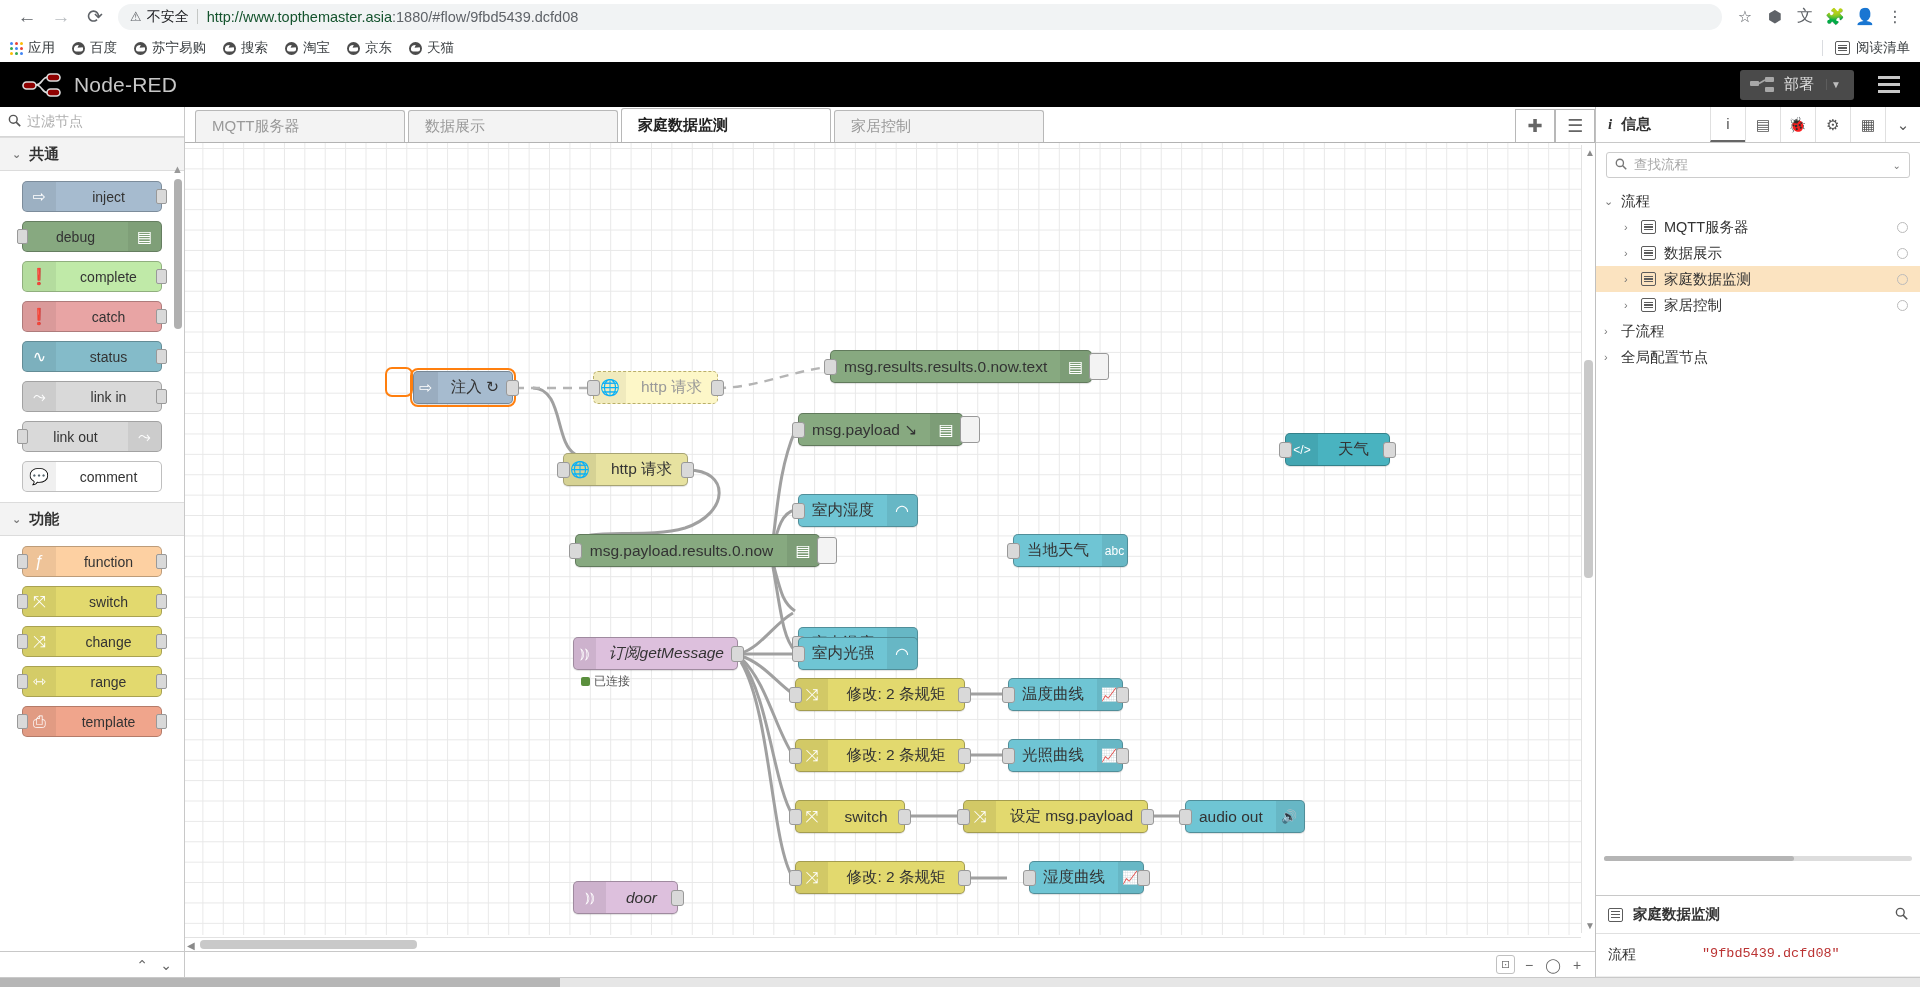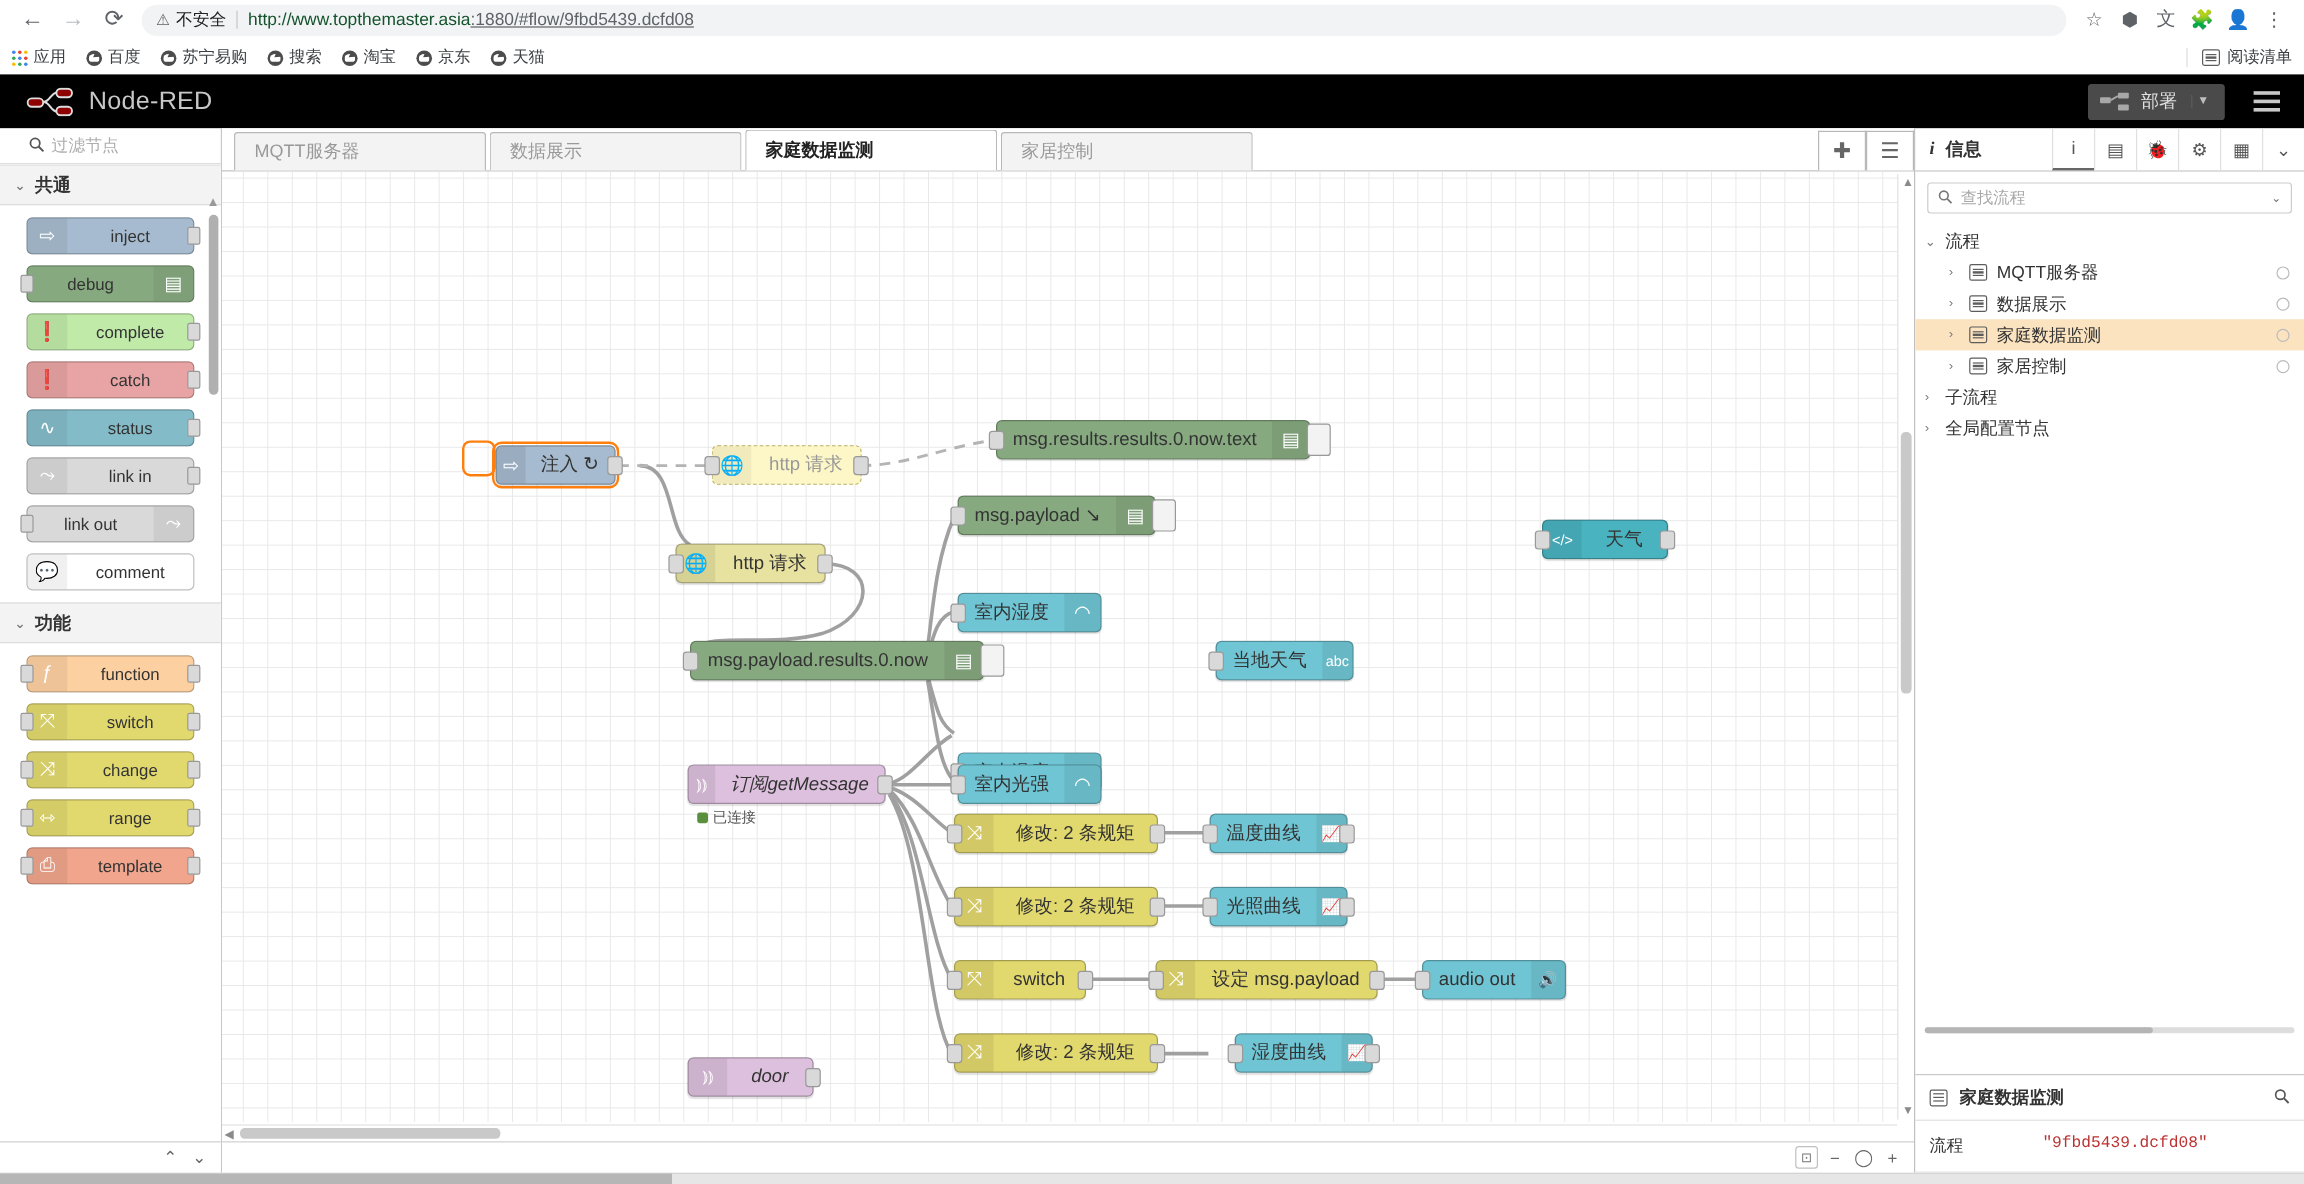--- a/index.html
+++ b/index.html
@@ -22,21 +22,21 @@
   .nav-btn.disabled { color: #b8bcc0; }
   .omnibox {
     flex: 1; height: 26px; background: #f1f3f4; border-radius: 13px;
     display: flex; align-items: center; padding: 0 12px; margin: 0 8px 0 6px;
     font-size: 14.5px; color: #202124; position: relative;
   }
   .omnibox .warn-icon { font-size: 13px; margin-right: 5px; color: #5f6368; }
   .omnibox .not-secure { color: #202124; font-size: 14px; margin-right: 8px; }
   .omnibox .divider-v { width: 1px; height: 15px; background: #c4c7c5; margin-right: 9px; }
   .omnibox .url-main { color: #14532d; }
-  .omnibox .url-dim { color: #5f6368; text-decoration: underline; }
+  .omnibox .url-dim { color: #5f6368; }
   .chrome-icon {
     width: 30px; height: 30px; display: flex; align-items: center; justify-content: center;
     color: #5f6368; font-size: 16px; flex: none;
   }
   .bookmark-bar {
     height: 28px; background: #fff; display: flex; align-items: center;
     padding: 0 10px; flex: none; font-size: 13.5px; color: #3c4043;
   }
   .bm-item { display: flex; align-items: center; gap: 5px; margin-right: 17px; white-space: nowrap; }
   .apps-grid {
@@ -75,21 +75,21 @@
   
   .body-row { flex: 1; display: flex; min-height: 0; position: relative; }
 
   
   .palette {
     width: 185px; flex: none; background: #fff; border-right: 1px solid #c8c8c8;
     display: flex; flex-direction: column; min-height: 0;
   }
   .palette-search {
     height: 30px; border-bottom: 1px solid #d6d6d6; display: flex; align-items: center;
-    padding: 0 24px; gap: 6px; color: #aeaeae; font-size: 14px; flex: none;
+    padding: 0 8px; gap: 6px; color: #aeaeae; font-size: 14px; flex: none;
   }
   .palette-scroll { flex: 1; overflow: hidden; position: relative; background: #fff; }
   .cat-header {
     background: #f3f3f3; border-top: 1px solid #dcdcdc; border-bottom: 1px solid #dcdcdc;
     height: 34px; display: flex; align-items: center; gap: 8px; padding-left: 12px;
     font-size: 15px; font-weight: bold; color: #333;
   }
   .cat-chevron { color: #777; font-size: 11px; }
   .cat-body { padding: 10px 0 10px 0; display: flex; flex-direction: column; gap: 9px; align-items: center; }
   .pnode {

